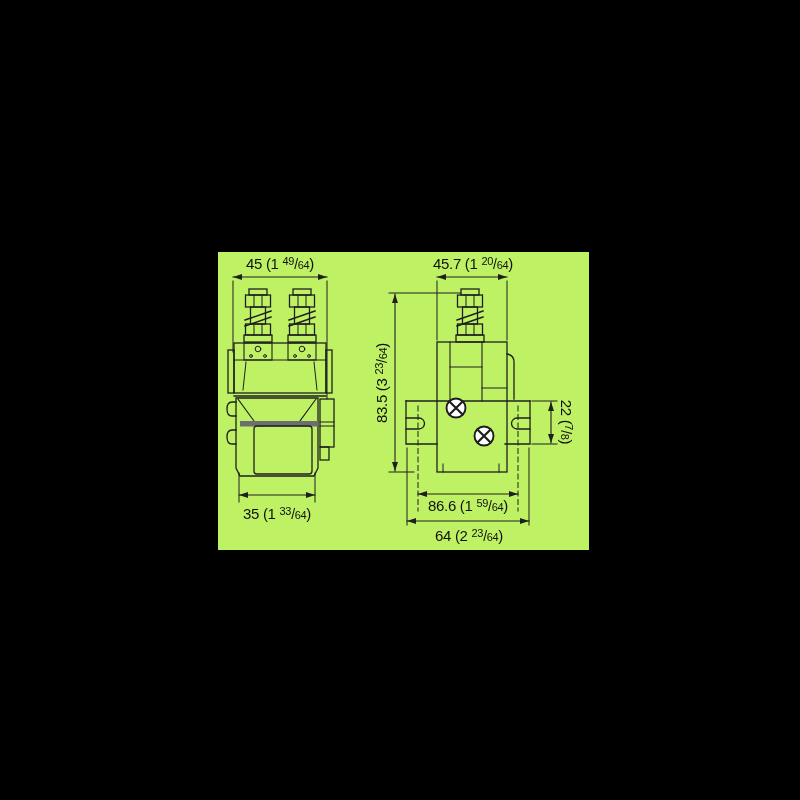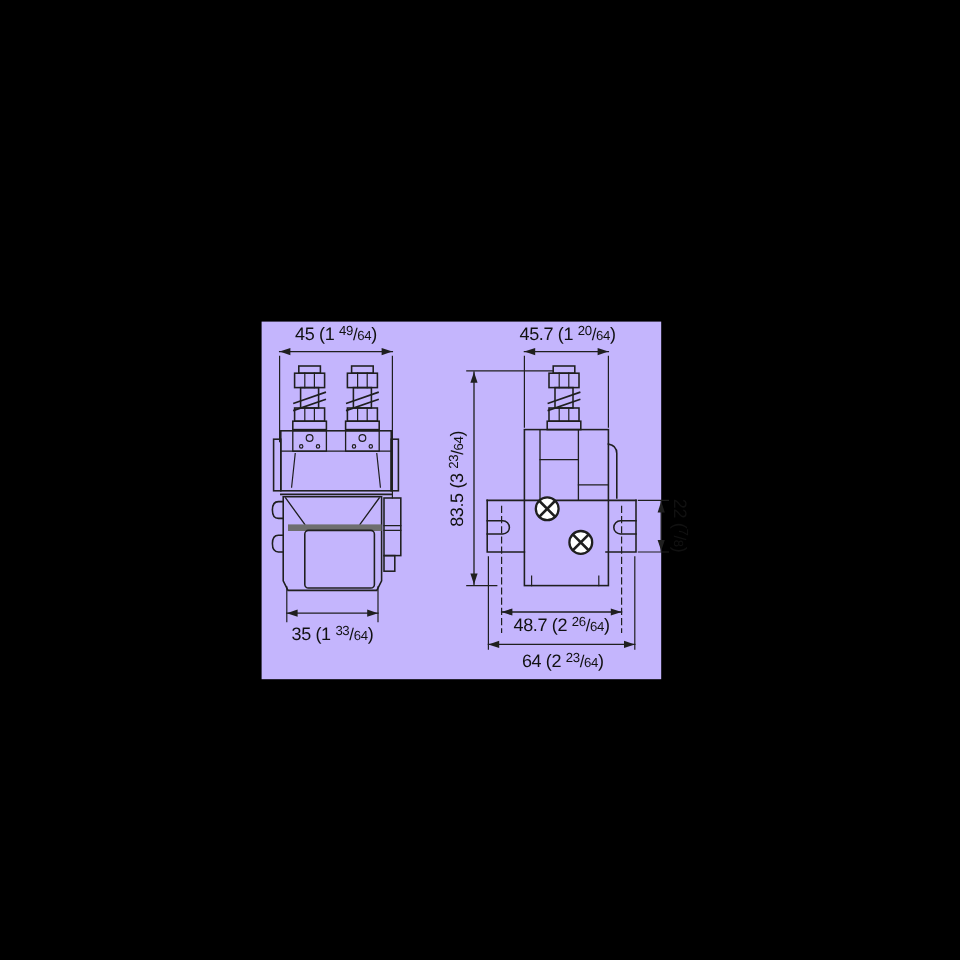--- a/index.html
+++ b/index.html
@@ -1,18 +1,18 @@
 <!DOCTYPE html>
 <html><head>
 <meta charset="utf-8">
 <style>
   html,body{margin:0;padding:0;background:#000;}
   #canvas{position:relative;width:800px;height:800px;background:#000;overflow:hidden;
           font-family:"Liberation Sans", sans-serif;}
-  #drawing-panel{position:absolute;left:218px;top:268px;width:333px;height:298px;background:#c4b5fd;}
+  #drawing-panel{position:absolute;left:218px;top:252px;width:371px;height:298px;background:#bef264;}
   #drawing-svg{position:absolute;left:0;top:0;}
   .dim-label{position:absolute;white-space:nowrap;color:#111;font-size:15px;
              letter-spacing:-0.3px;transform:translate(-50%,-50%);line-height:1;}
   .rot-ccw{transform:translate(-50%,-50%) rotate(-90deg);}
   .rot-cw{transform:translate(-50%,-50%) rotate(90deg);}
   .dt{font-size:15px;}
   .dn{font-size:11px;position:relative;top:-4px;}
   .ds{font-size:14px;}
   .dd{font-size:11px;}
 </style>
@@ -159,21 +159,21 @@
 
     <div class="dim-label rot-cw" style="left:348px;top:170px">
       <span class="dt">22 (</span><span class="dn">7</span><span class="ds">/</span><span class="dd">8</span><span class="dt">)</span>
     </div>
 
     <div class="dim-label" style="left:59px;top:261px">
       <span class="dt">35 (1 </span><span class="dn">33</span><span class="ds">/</span><span class="dd">64</span><span class="dt">)</span>
     </div>
 
     <div class="dim-label" style="left:250px;top:253px">
-      <span class="dt">48.7 (2 </span><span class="dn">26</span><span class="ds">/</span><span class="dd">64</span><span class="dt">)</span>
+      <span class="dt">86.6 (1 </span><span class="dn">59</span><span class="ds">/</span><span class="dd">64</span><span class="dt">)</span>
     </div>
 
     <div class="dim-label" style="left:251px;top:283px">
       <span class="dt">64 (2 </span><span class="dn">23</span><span class="ds">/</span><span class="dd">64</span><span class="dt">)</span>
     </div>
 
   </div>
 </div>
 
 </body></html>

